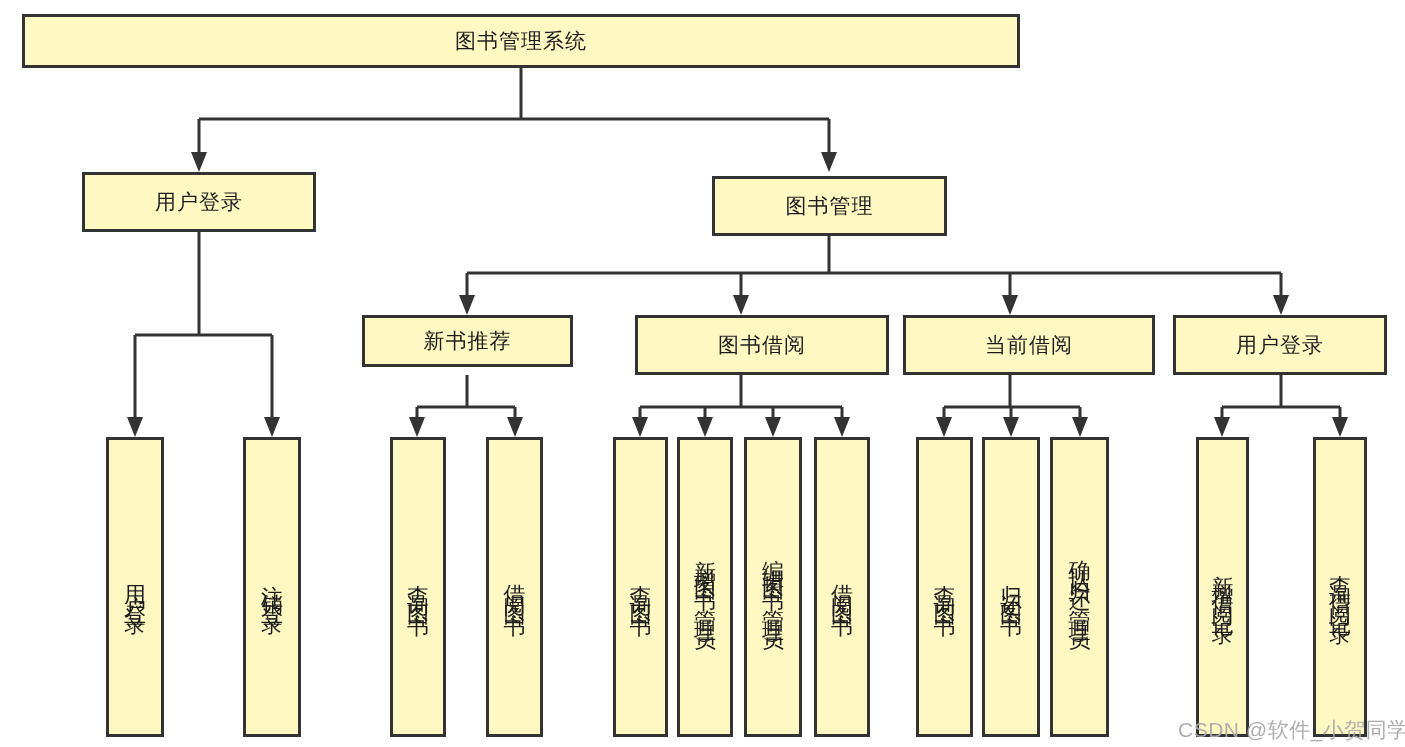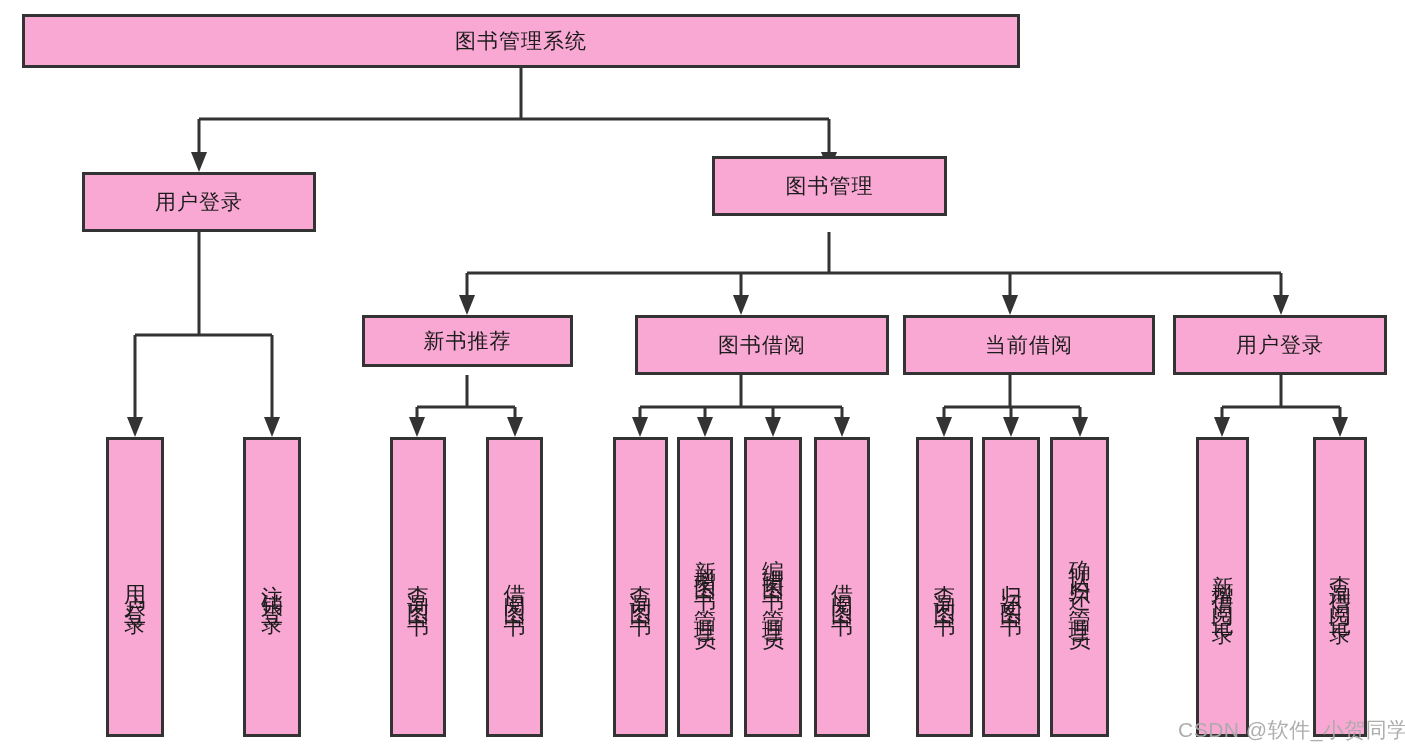--- a/index.html
+++ b/index.html
@@ -8,21 +8,21 @@
     width: 1405px;
     height: 747px;
     background: #ffffff;
     font-family: "Liberation Sans", "DejaVu Sans", sans-serif;
     overflow: hidden;
   }
   .box {
     position: absolute;
     box-sizing: border-box;
     border: 3px solid #333333;
-    background: #f9a8d4;
+    background: #fef9c3;
     display: flex;
     align-items: center;
     justify-content: center;
     color: #1c1c1c;
     font-size: 21px;
     letter-spacing: 1px;
     z-index: 2;
   }
   .leaf {
     font-size: 22px;
@@ -95,21 +95,21 @@
     <polygon points="1332,417 1348,417 1340,437"></polygon>
   </svg>
 
   <div class="box" style="left:22px; top:14px; width:998px; height:54px;">
     <span>图书管理系统</span>
   </div>
 
   <div class="box" style="left:82px; top:172px; width:234px; height:60px;">
     <span>用户登录</span>
   </div>
-  <div class="box" style="left:712px; top:156px; width:235px; height:60px;">
+  <div class="box" style="left:712px; top:176px; width:235px; height:60px;">
     <span>图书管理</span>
   </div>
 
   <div class="box" style="left:362px; top:315px; width:211px; height:52px;">
     <span>新书推荐</span>
   </div>
   <div class="box" style="left:635px; top:315px; width:254px; height:60px;">
     <span>图书借阅</span>
   </div>
   <div class="box" style="left:903px; top:315px; width:252px; height:60px;">

